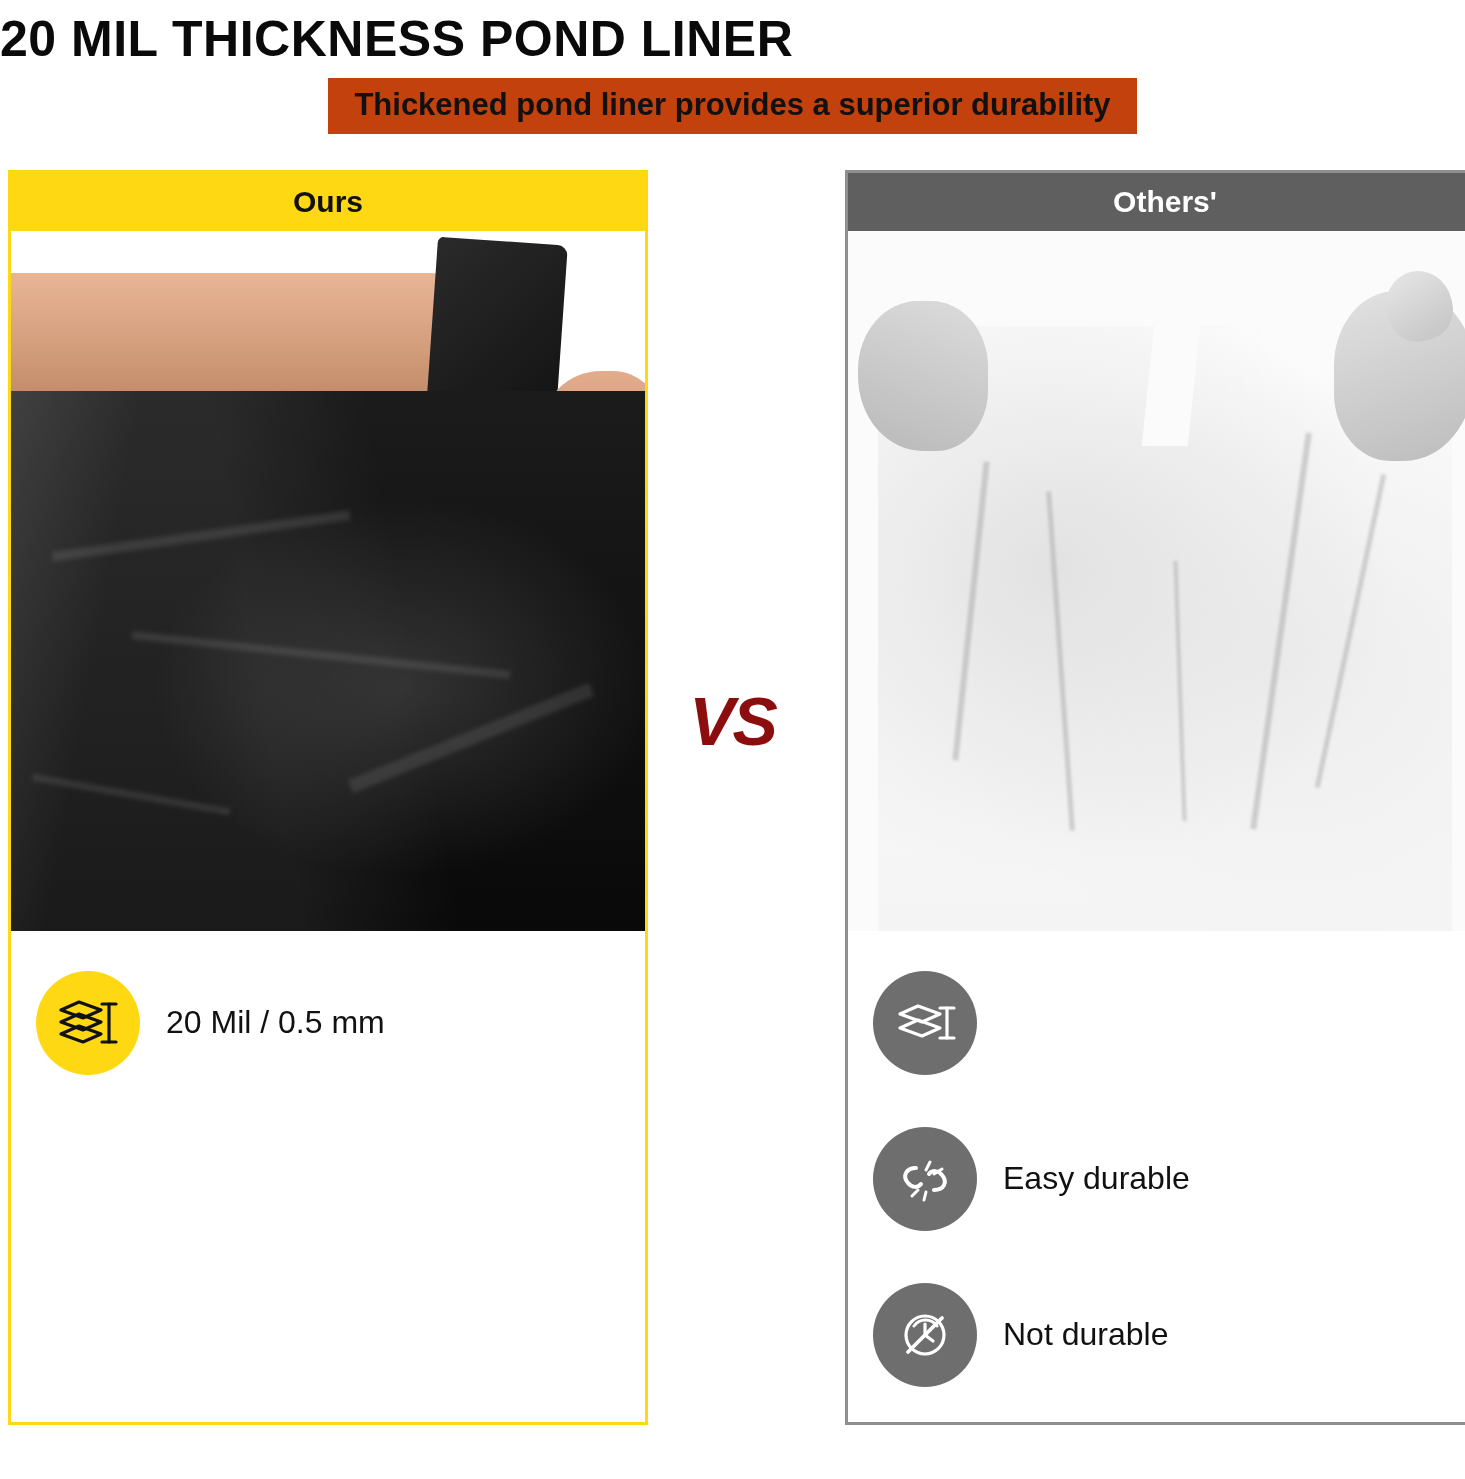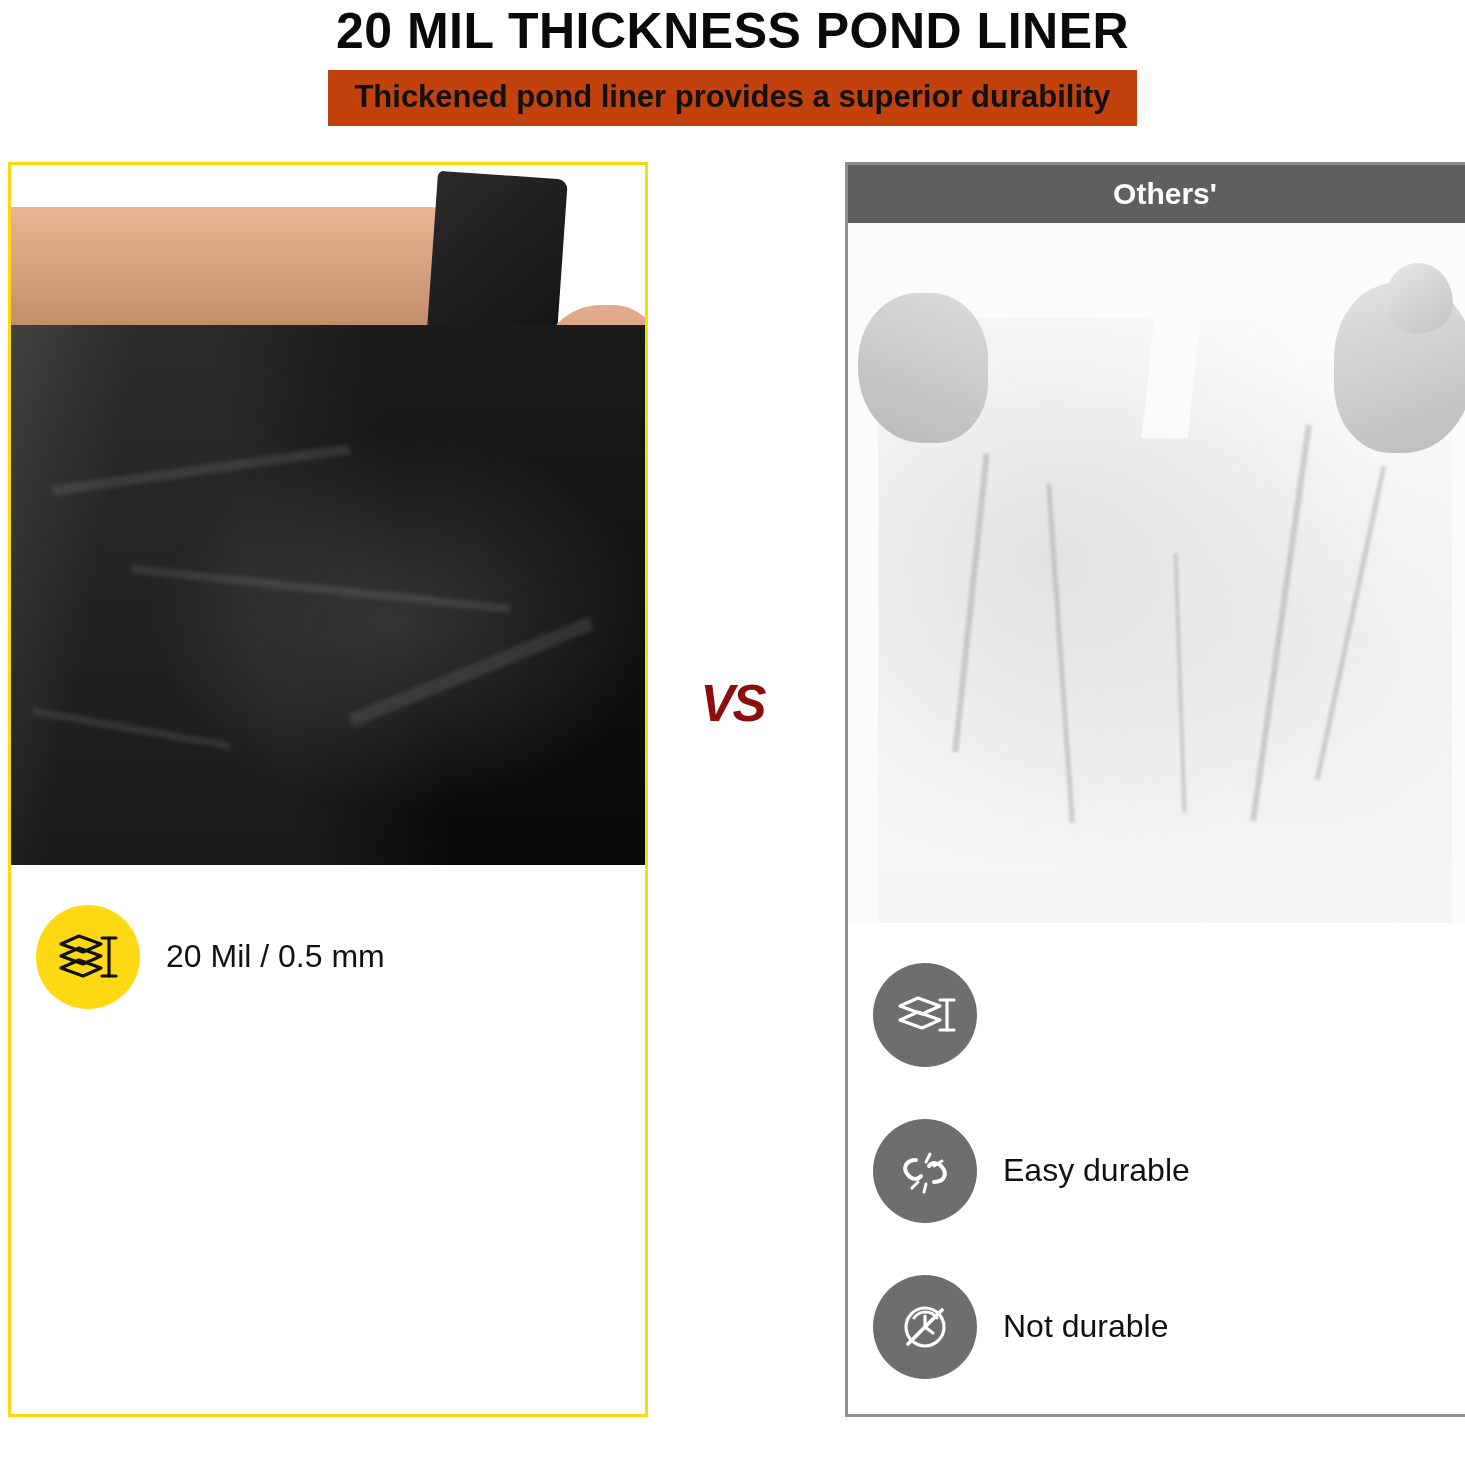--- a/index.html
+++ b/index.html
@@ -12,22 +12,22 @@
     width: 1465px;
     height: 1479px;
     font-family: "Liberation Sans", sans-serif;
     position: relative;
     overflow: hidden;
   }
 
   
   .header {
     width: 100%;
-    padding-top: 0;
-    text-align: center;
+    padding-top: 8px;
+    text-align: left;
   }
   .title {
     font-size: 50px;
     font-weight: bold;
     letter-spacing: 0.5px;
     color: #0a0a0a;
     line-height: 1.08;
     margin: 0 auto;
     padding: 4px 0 2px 0;
     font-family: "Liberation Sans", sans-serif;
@@ -198,21 +198,21 @@
     margin-left: 26px;
     white-space: nowrap;
   }
 
   
   .vs {
     position: absolute;
     left: 0; right: 0;
     top: 512px;
     text-align: center;
-    font-size: 51px;
+    font-size: 68px;
     font-weight: bold;
     font-style: italic;
     color: #8B0D0D;
     letter-spacing: -2px;
     z-index: 5;
     pointer-events: none;
   }
 </style>
 </head>
 <body>
@@ -222,20 +222,21 @@
   <div class="subtitle-wrap">
     <div class="subtitle">Thickened pond liner provides a superior durability</div>
   </div>
 </div>
 
 <div class="compare">
 
   <div class="vs">VS</div>
 
   <div class="panel left">
+    <div class="panel-head">Ours</div>
 
     <div class="photo left">
       <div class="ph-l-bg"></div>
       <div class="ph-l-arm"></div>
       <div class="ph-l-sleeve"></div>
       <div class="ph-l-hand"></div>
       <div class="ph-l-sheet"></div>
       <div class="ph-l-fold" style="left:40px; top:300px; width:300px; height:10px; transform:rotate(-8deg);"></div>
       <div class="ph-l-fold" style="left:120px; top:420px; width:380px; height:8px; transform:rotate(6deg);"></div>
       <div class="ph-l-fold" style="left:330px; top:500px; width:260px; height:14px; transform:rotate(-22deg);"></div>

